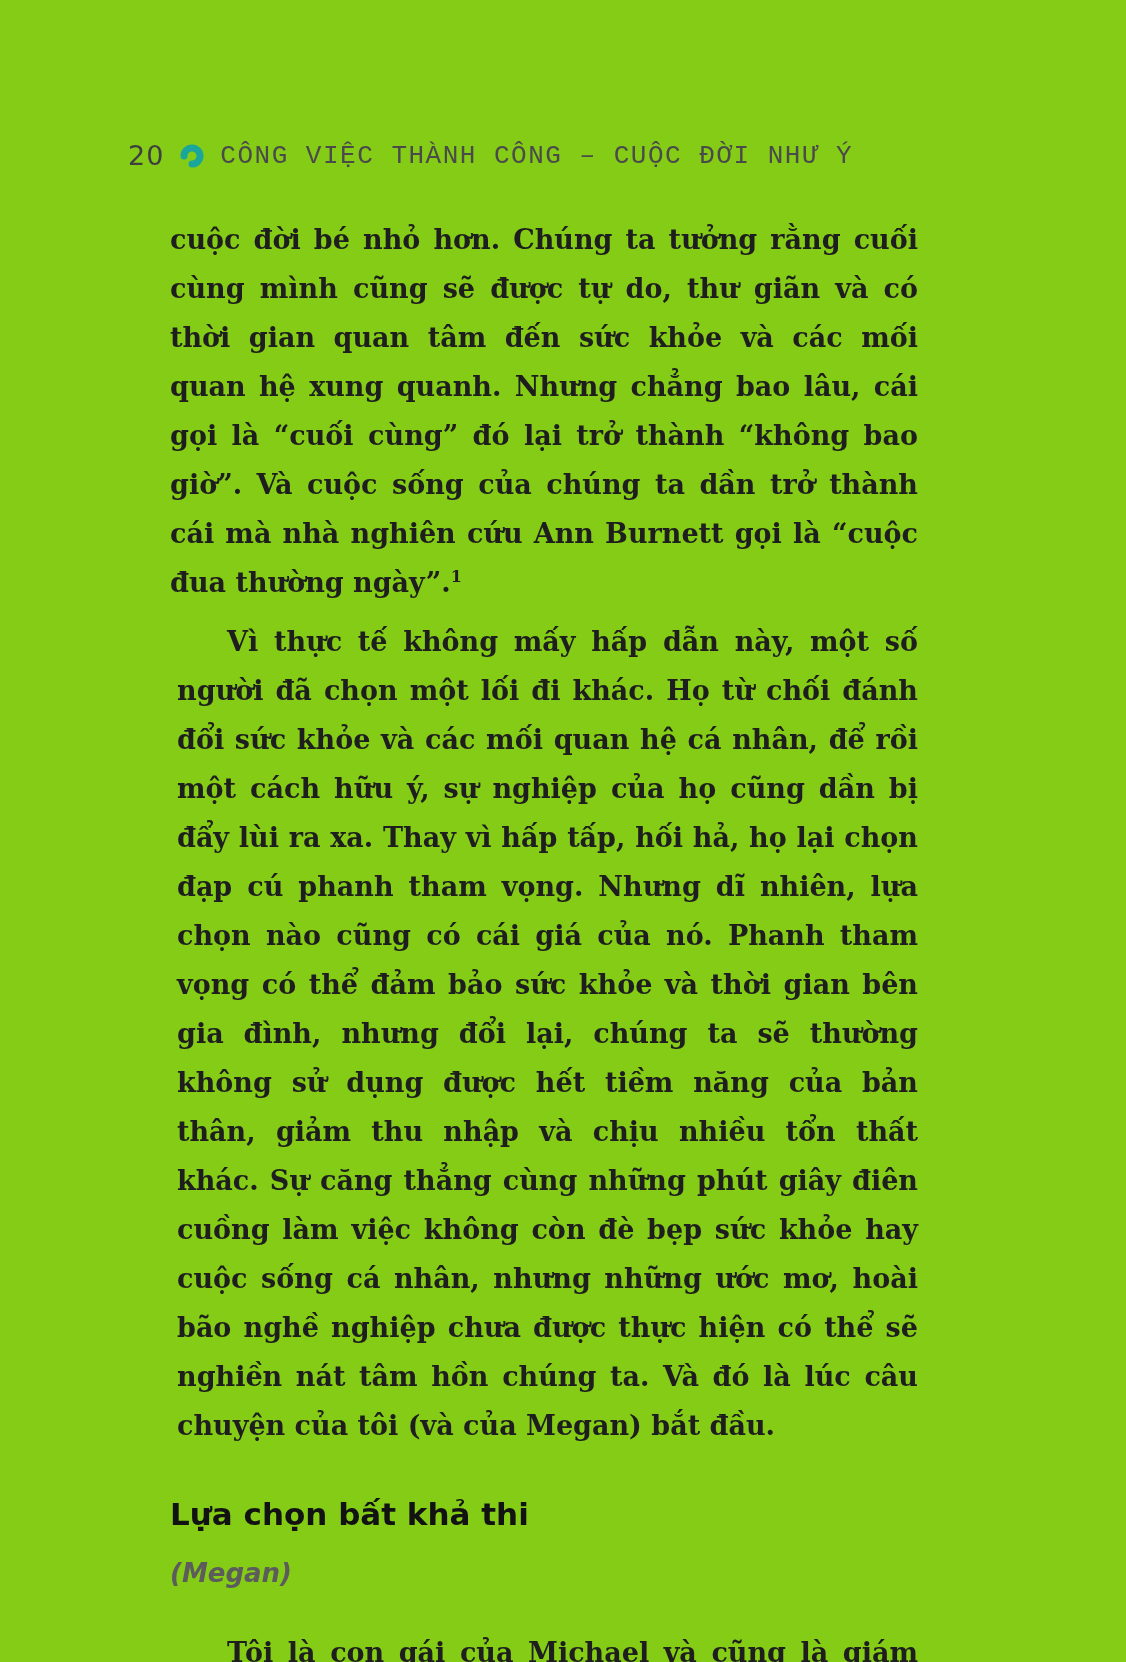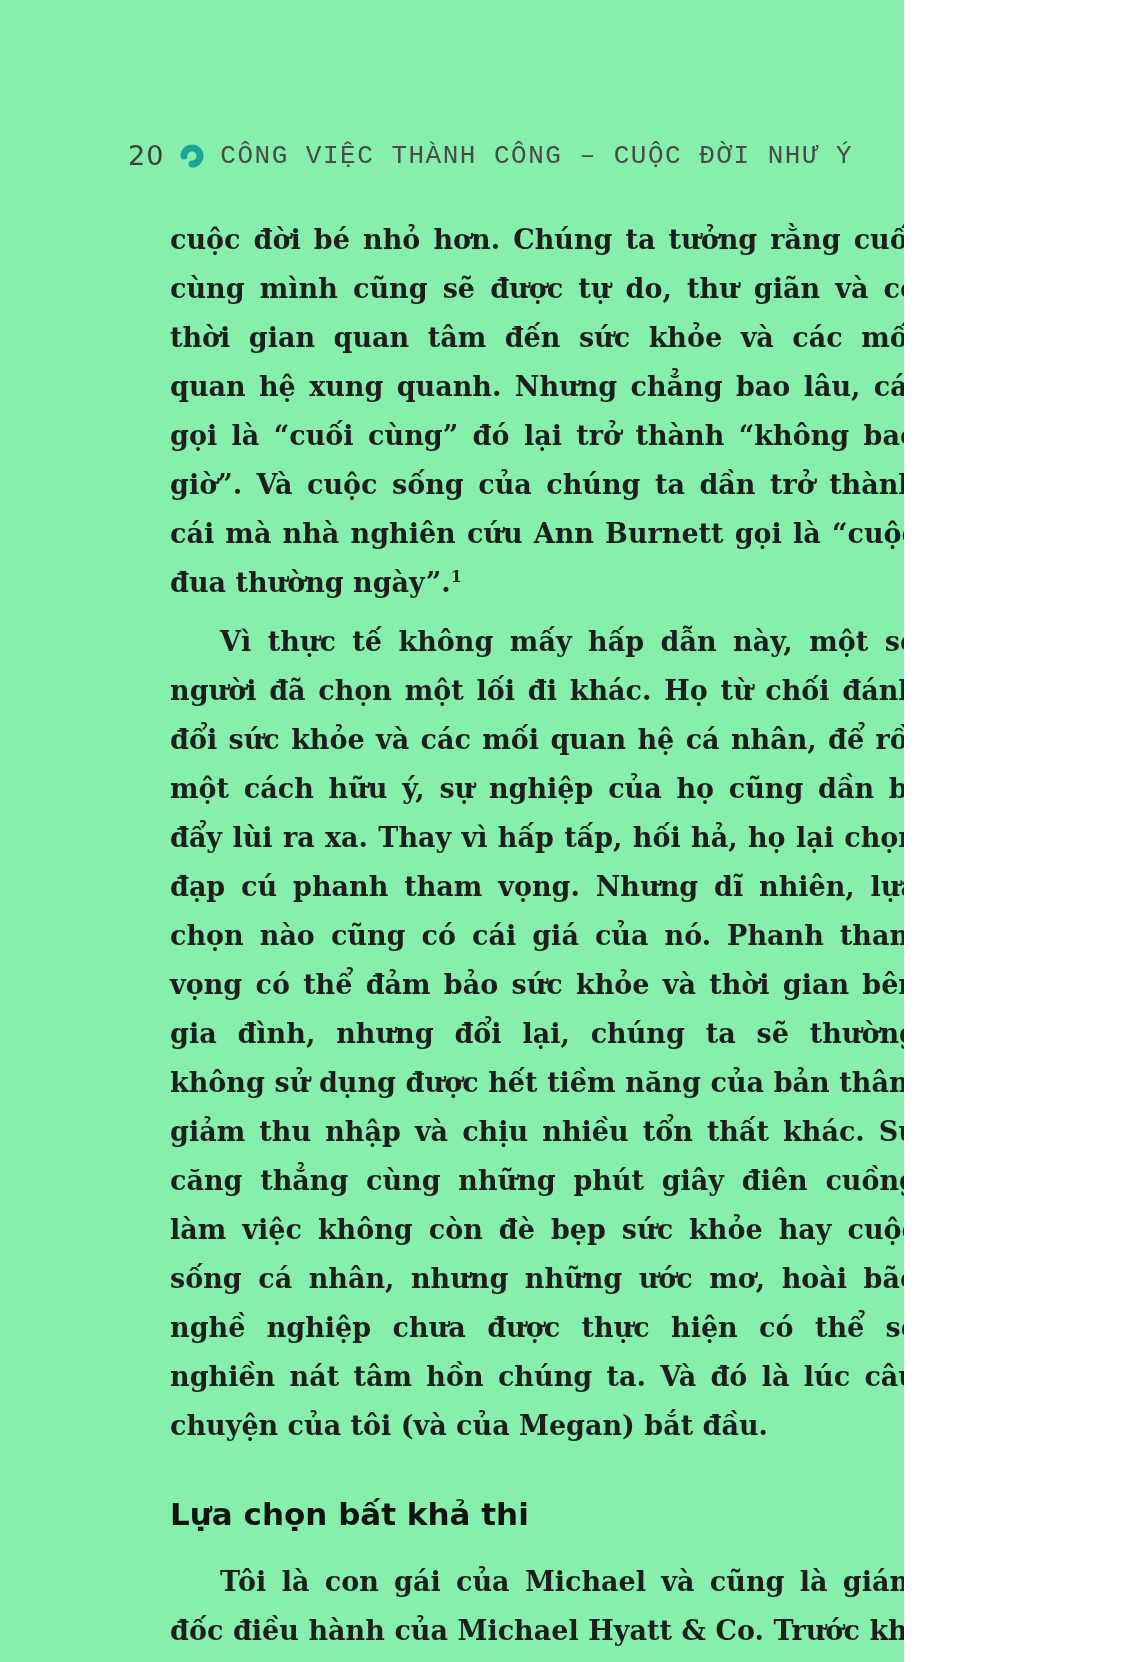--- a/index.html
+++ b/index.html
@@ -2,23 +2,23 @@
 <html><head>
 <meta charset="utf-8">
 <style>
   html, body {
     margin: 0;
     padding: 0;
     background: #ffffff;
   }
   .page {
     position: relative;
-    width: 904px;
+    width: 1126px;
     height: 1662px;
-    background: #86efac;
+    background: #84cc16;
     overflow: hidden;
     box-sizing: border-box;
   }
   .running-header {
     position: absolute;
     top: 140px;
     left: 128px;
     right: 170px;
     display: flex;
     align-items: center;
@@ -54,32 +54,33 @@
     line-height: 49px;
     color: #1e1e1e;
     text-align: justify;
   }
   .para {
     margin: 0 0 10px 0;
     font-weight: bold;
   }
   .para.indent {
     text-indent: 50px;
+    margin-left: 7px;
   }
   sup.footnote {
     font-size: 16px;
     line-height: 0;
     vertical-align: super;
   }
   .section-heading {
     font-family: "DejaVu Sans", "Liberation Sans", sans-serif;
     font-size: 31px;
     font-weight: bold;
     color: #121212;
-    margin: 46px 0 24px 0;
+    margin: 46px 0 16px 0;
     text-align: left;
     line-height: 1.2;
   }
   .author-subheading {
     font-family: "DejaVu Sans", "Liberation Sans", sans-serif;
     font-size: 26px;
     font-weight: bold;
     font-style: italic;
     color: #5c5c5c;
     margin: 0 0 30px 0;
@@ -102,18 +103,19 @@
   </header>
 
   <main class="body-text">
 
     <p class="para"><span>cuộc đời bé nhỏ hơn. Chúng ta tưởng rằng cuối cùng mình cũng sẽ được tự do, thư giãn và có thời gian quan tâm đến sức khỏe và các mối quan hệ xung quanh. Nhưng chẳng bao lâu, cái gọi là “cuối cùng” đó lại trở thành “không bao giờ”. Và cuộc sống của chúng ta dần trở thành cái mà nhà nghiên cứu Ann Burnett gọi là “cuộc đua thường ngày”.</span><sup class="footnote">1</sup></p>
 
     <p class="para indent">Vì thực tế không mấy hấp dẫn này, một số người đã chọn một lối đi khác. Họ từ chối đánh đổi sức khỏe và các mối quan hệ cá nhân, để rồi một cách hữu ý, sự nghiệp của họ cũng dần bị đẩy lùi ra xa. Thay vì hấp tấp, hối hả, họ lại chọn đạp cú phanh tham vọng. Nhưng dĩ nhiên, lựa chọn nào cũng có cái giá của nó. Phanh tham vọng có thể đảm bảo sức khỏe và thời gian bên gia đình, nhưng đổi lại, chúng ta sẽ thường không sử dụng được hết tiềm năng của bản thân, giảm thu nhập và chịu nhiều tổn thất khác. Sự căng thẳng cùng những phút giây điên cuồng làm việc không còn đè bẹp sức khỏe hay cuộc sống cá nhân, nhưng những ước mơ, hoài bão nghề nghiệp chưa được thực hiện có thể sẽ nghiền nát tâm hồn chúng ta. Và đó là lúc câu chuyện của tôi (và của Megan) bắt đầu.</p>
 
     <h2 class="section-heading">Lựa chọn bất khả thi</h2>
 
+    <p class="author-subheading">(Megan)</p>
 
     <p class="para indent">Tôi là con gái của Michael và cũng là giám đốc điều hành của Michael Hyatt &amp; Co. Trước khi đảm nhận vị trí mới, tôi đã từng là giám đốc vận hành trong vài năm nhưng tôi chưa bao giờ thực sự hoàn thành tốt vai trò này.</p>
 
   </main>
 
 </div>
 
 </body></html>

